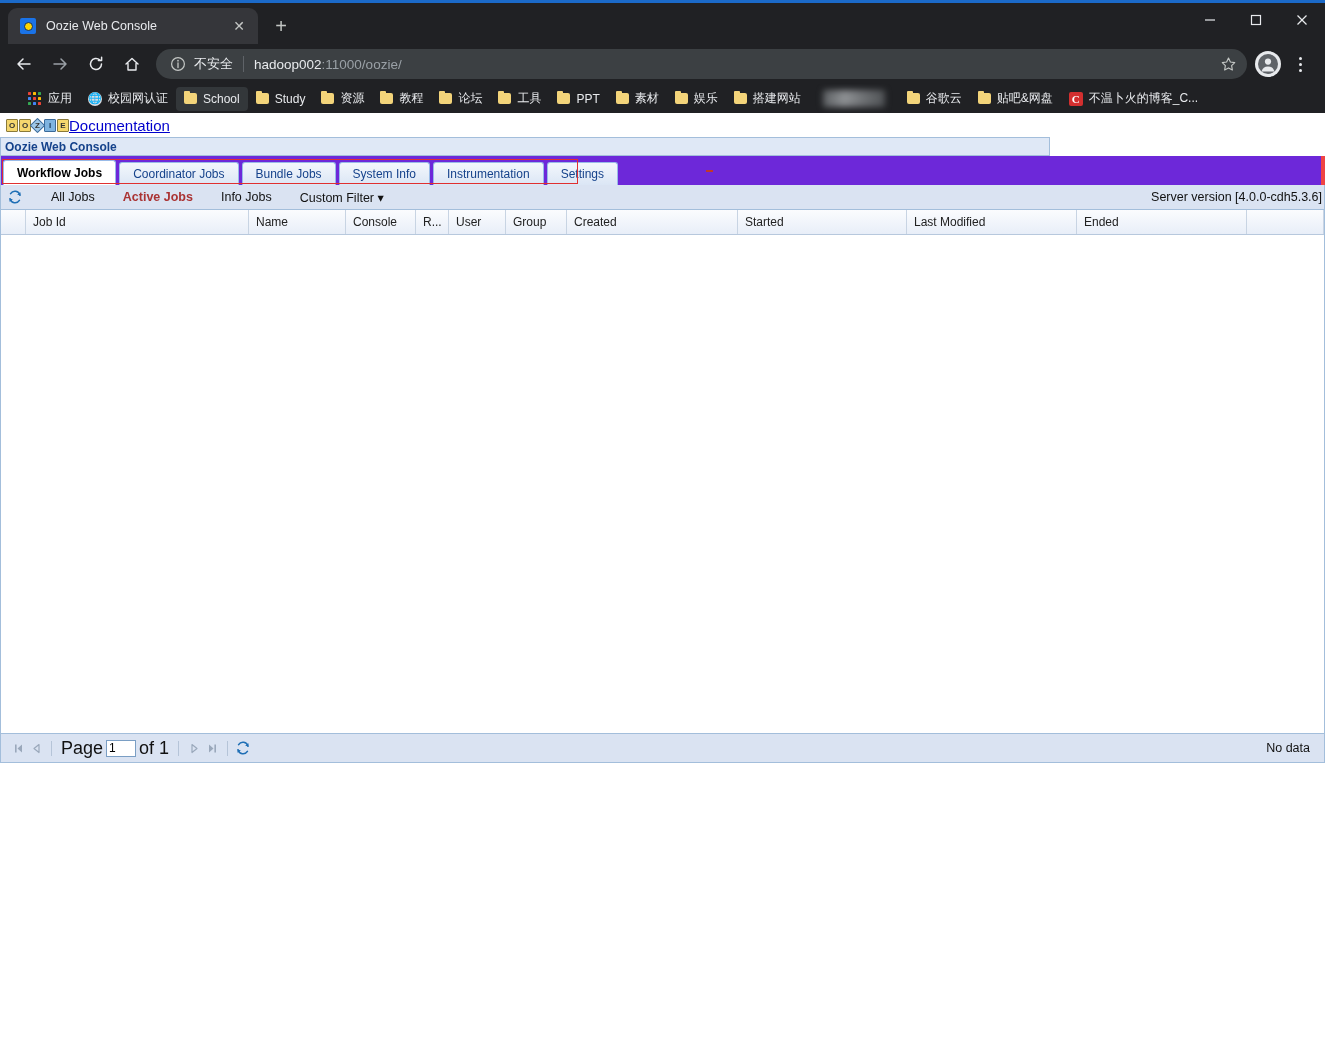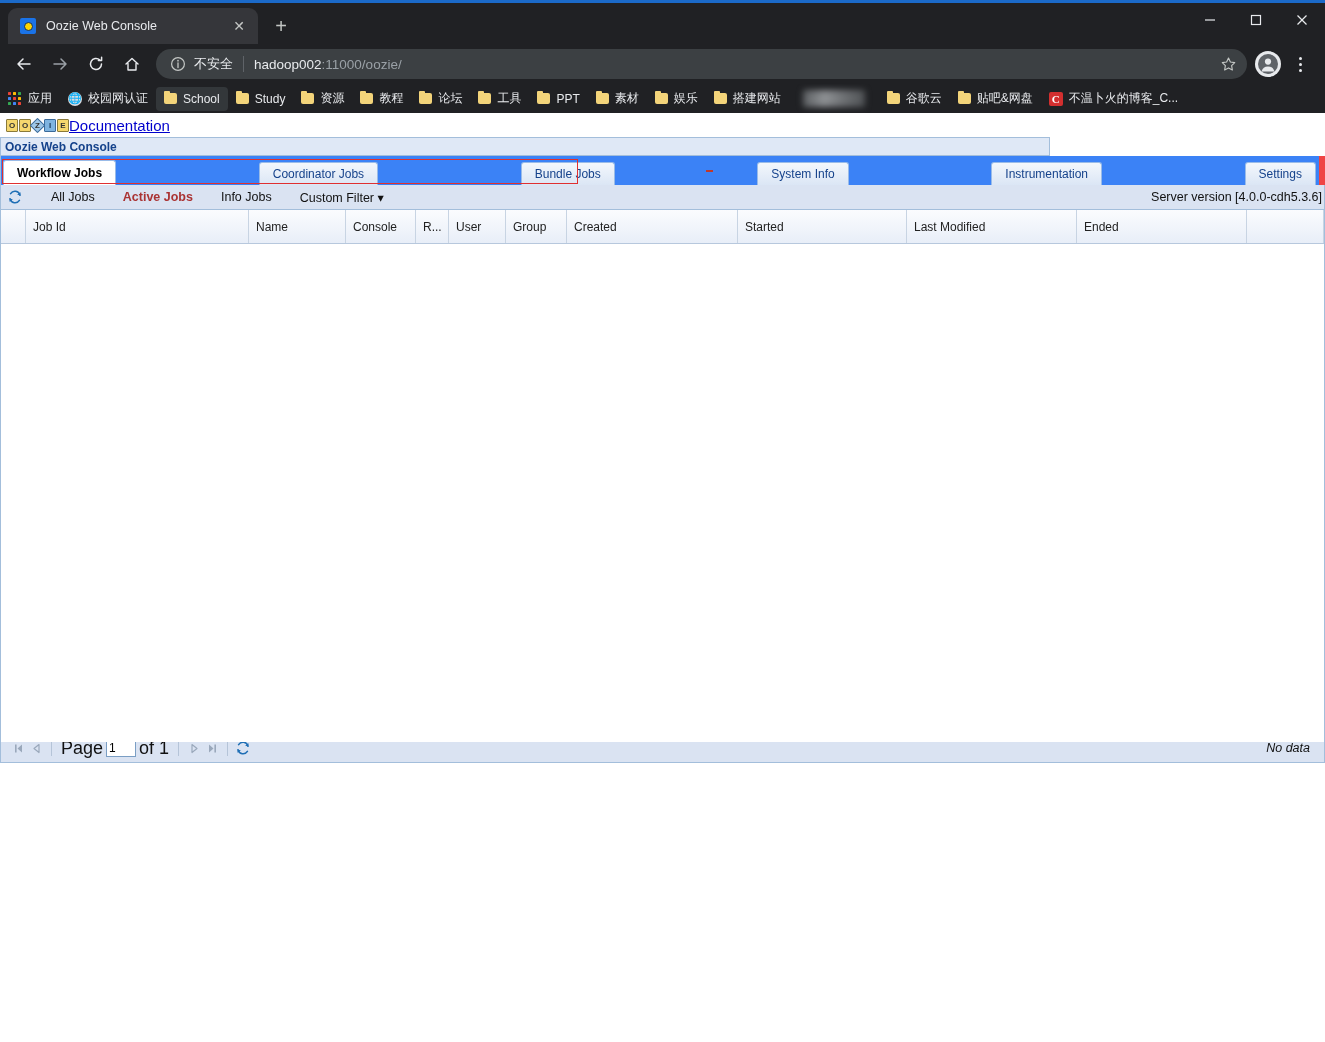--- a/index.html
+++ b/index.html
@@ -94,21 +94,21 @@
   }
   #menu3 {
     width: 26px; display: flex; flex-direction: column; align-items: center;
     gap: 3px; margin-right: 6px; flex: 0 0 26px;
   }
   #menu3 i { width: 3px; height: 3px; border-radius: 50%; background: #e8eaed; display:block;}
 
   
   #bookmarks {
     height: 29px; background: #202124; display: flex;
-    align-items: center; padding: 0 0; overflow: hidden;
+    align-items: center; padding: 0 20px; overflow: hidden;
   }
   .bm {
     display: flex; align-items: center; height: 24px;
     padding: 0 8px; border-radius: 4px; color: #e8eaed;
     font-size: 12px; white-space: nowrap; flex: 0 0 auto;
   }
   .bm.hovered { background: #33373a; }
   .bm-label { margin-left: 6px; }
   .folder-ico {
     width: 13px; height: 11px; flex: 0 0 13px; position: relative;
@@ -168,25 +168,24 @@
   #console-title-bar {
     margin: 0 0 0 0; height: 19px; width: 1050px;
     background: #dfe8f6; border: 1px solid #a3bedb;
     display: flex; align-items: center; padding-left: 4px;
   }
   #console-title-bar span {
     font-size: 12px; font-weight: bold; color: #15428b;
   }
 
   #tabs-wrap {
-    height: 29px; background: #3b82f6;
-    border-left: 1px solid #a3bedb; border-right: 6px solid #ef4444;
+    height: 29px; background: #6d28d9;
+    border-left: 1px solid #a3bedb; border-right: 4px solid #ef4444;
     display: flex; align-items: flex-end; position: relative;
     padding-left: 2px;
-    justify-content: space-between;
   }
   .jtab {
     height: 23px; margin-right: 3px; padding: 0 13px;
     border: 1px solid #99bbe8; border-bottom: none;
     border-radius: 3px 3px 0 0;
     background: linear-gradient(#f3f7fc,#dbe6f5);
     font-size: 12px; color: #15428b;
     display: flex; align-items: center; white-space: nowrap;
   }
   .jtab.active {
@@ -216,21 +215,21 @@
   #server-version {
     margin-left: auto; margin-right: 2px;
     font-size: 12.5px; color: #111; white-space: nowrap;
   }
 
   #grid {
     border: 1px solid #a3bedb; border-top: none;
     height: 524px; background: #fff; position: relative;
   }
   #grid-head {
-    height: 34px; display: flex;
+    height: 25px; display: flex;
     background: linear-gradient(#fbfcfe,#e8eef8);
     border-bottom: 1px solid #b7c8dd;
   }
   .gh {
     border-right: 1px solid #c8d4e3;
     font-size: 12px; color: #222; display: flex; align-items: center;
     padding-left: 7px; height: 100%; overflow: hidden; white-space: nowrap;
   }
   #grid-body { background: #fff; height: 498px; }
 
@@ -243,21 +242,21 @@
     width: 18px; height: 18px; display: flex;
     align-items: center; justify-content: center; color: #9aa8bb;
   }
   .pg-sep { width: 1px; height: 15px; background: #b5c4d8; margin: 0 6px; }
   #pager .ptxt { font-size: 18px; color: #111; margin: 0 3px; }
   #page-input {
     width: 30px; height: 17px; border: 1px solid #7a9ec4;
     font-size: 12px; padding: 0 2px; font-family: "Liberation Sans", sans-serif;
     background: #fff; color: #000;
   }
-  #no-data { margin-left: auto; font-size: 12.5px; color: #111; margin-right: 6px; font-style: italic;}
+  #no-data { margin-left: auto; font-size: 12.5px; color: #111; margin-right: 6px;}
 </style>
 </head>
 <body>
 
 <div id="browser">
   <div id="top-accent"></div>
 
   <div id="tabstrip">
     <div class="tab">
       <span class="tab-favicon">

